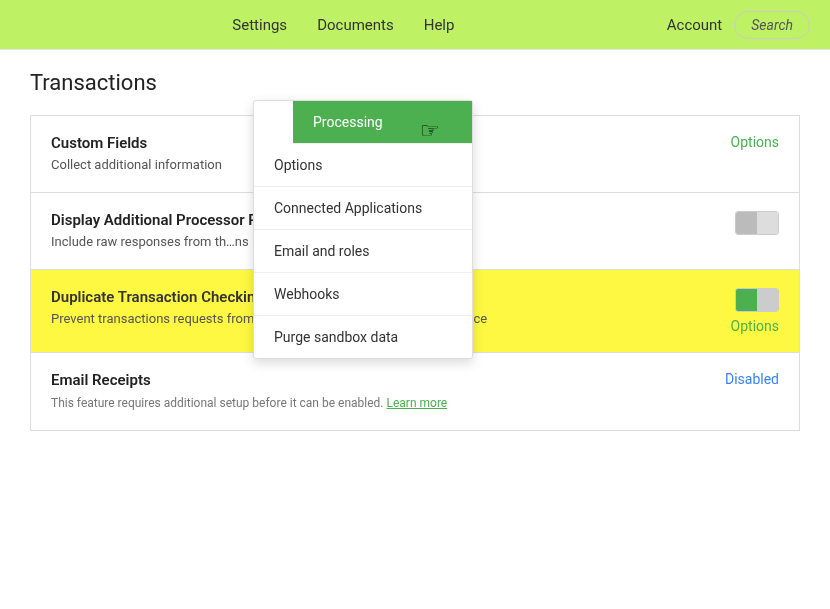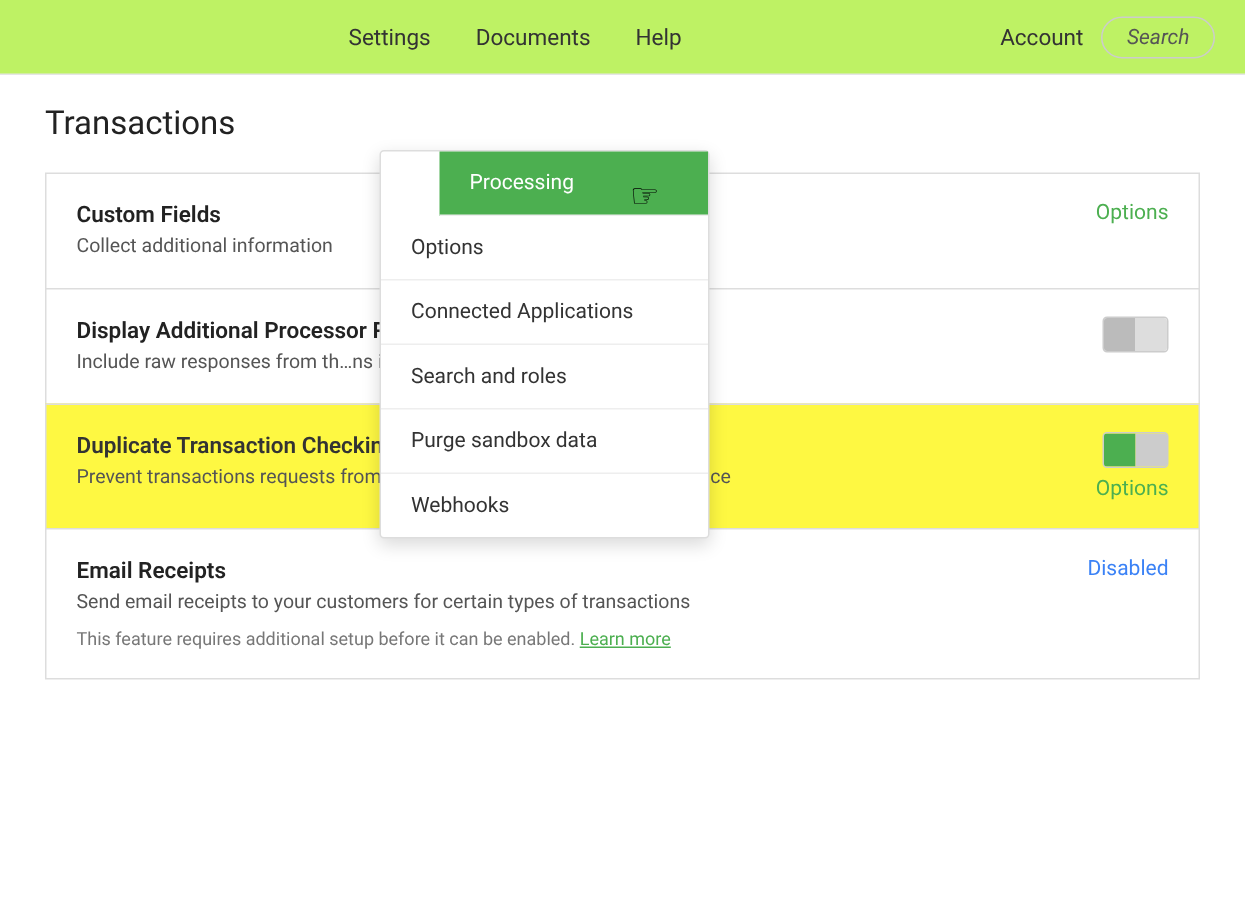--- a/index.html
+++ b/index.html
@@ -236,34 +236,33 @@
         <div class="toggle-on"></div>
         <div class="toggle-off"></div>
       </div>
       <span class="options-link">Options</span>
     </div>
   </div>
 
   <div class="section-row">
     <div class="section-info">
       <div class="section-label">Email Receipts</div>
-      <div class="section-desc">Send email receipts to your customers for certain types of transactions</div>
       <div class="section-desc" style="margin-top:6px; font-size:12px; color:#777;">
         This feature requires additional setup before it can be enabled.
         <span class="learn-more">Learn more</span>
       </div>
     </div>
     <div class="section-action">
       <span class="options-link disabled-text">Disabled</span>
     </div>
   </div>
 
   <div class="dropdown-overlay">
     <div class="dropdown-item active">Processing</div>
     <div class="dropdown-item">Options</div>
     <div class="dropdown-item">Connected Applications</div>
-    <div class="dropdown-item">Search and roles</div>
+    <div class="dropdown-item">Email and roles</div>
+    <div class="dropdown-item">Webhooks</div>
     <div class="dropdown-item">Purge sandbox data</div>
-    <div class="dropdown-item">Webhooks</div>
   </div>
 
   <div class="cursor-hand">☞</div>
 </div>
 
 </body></html>

